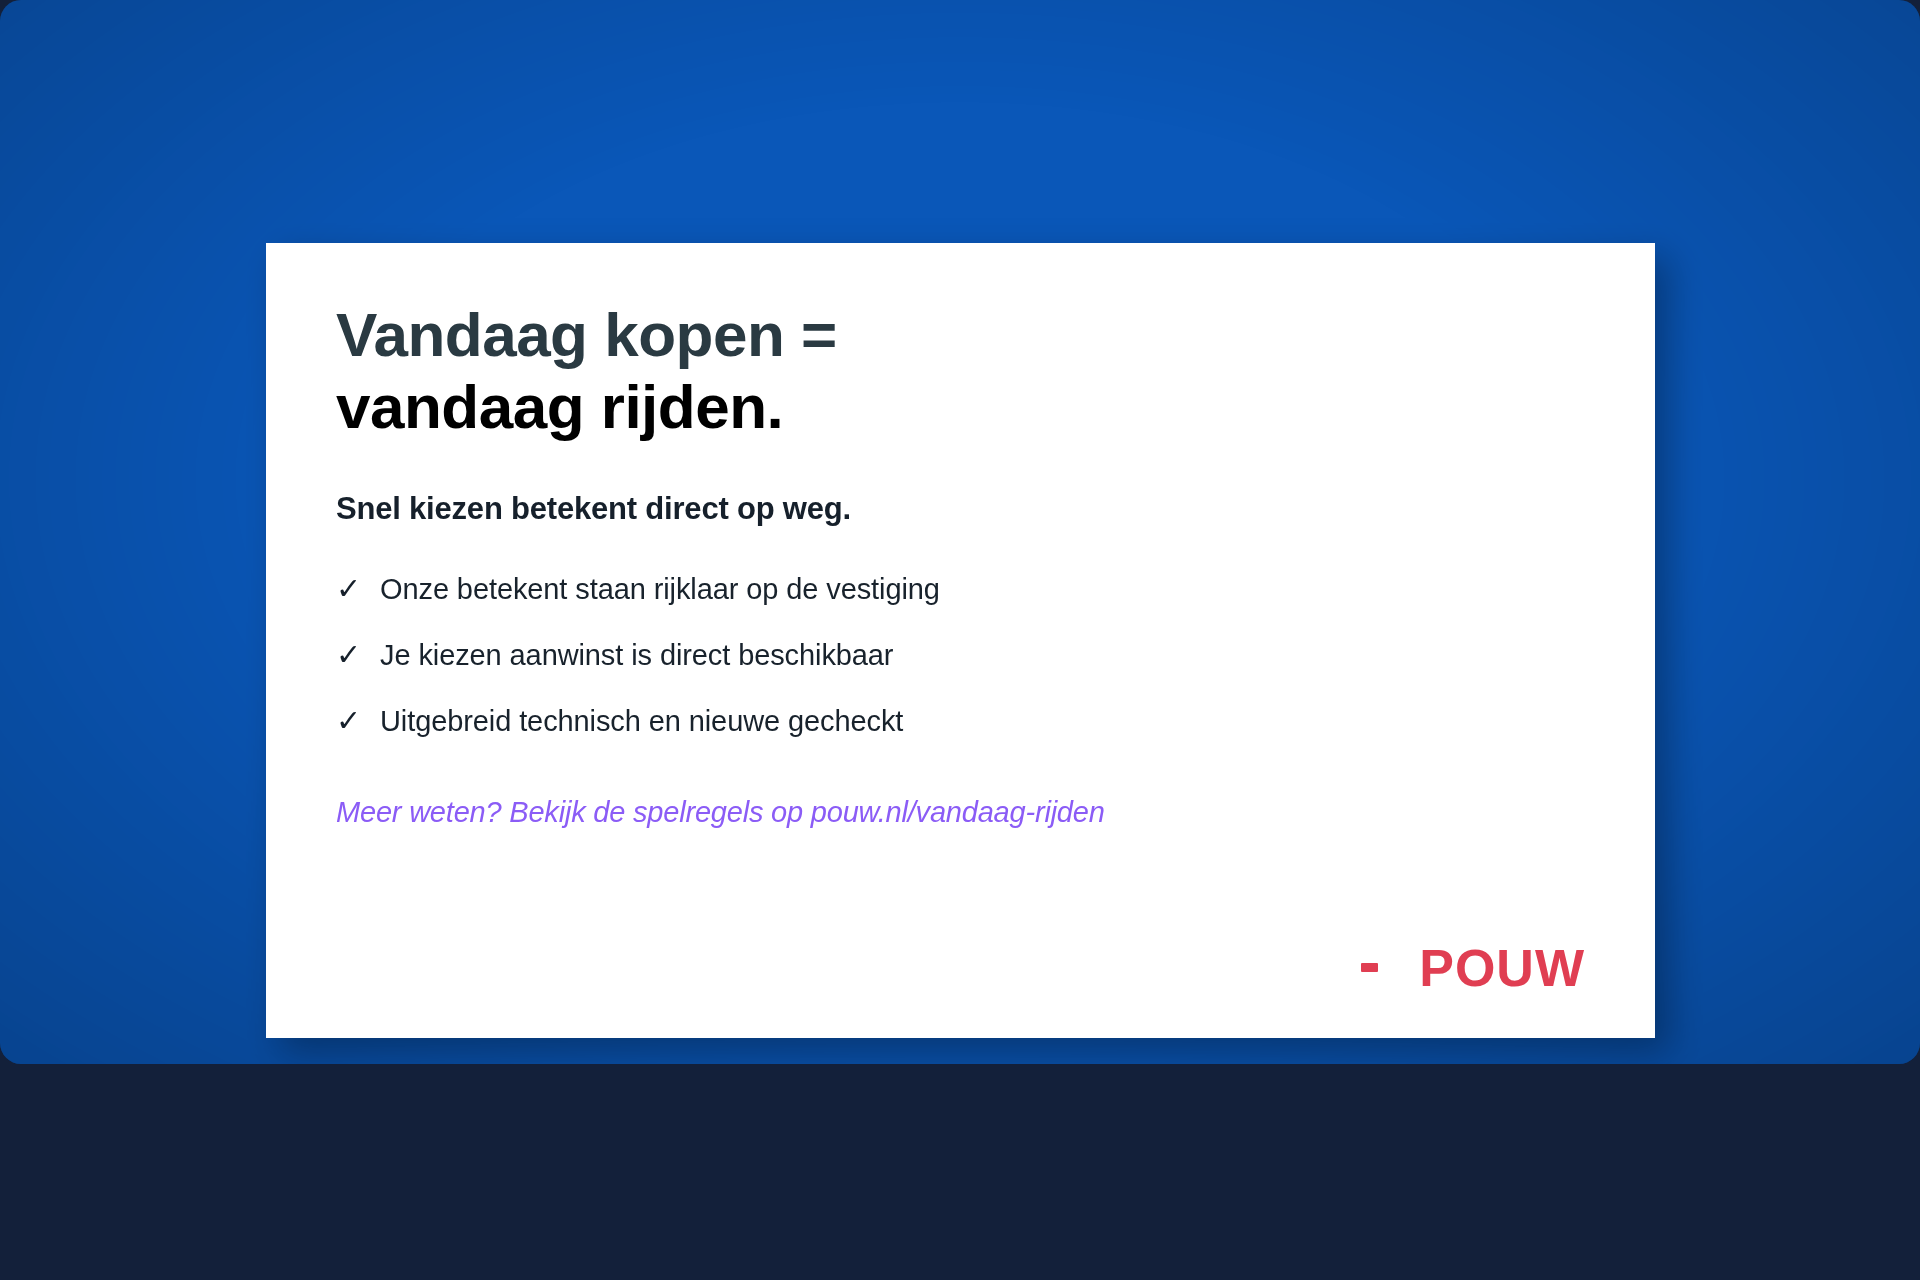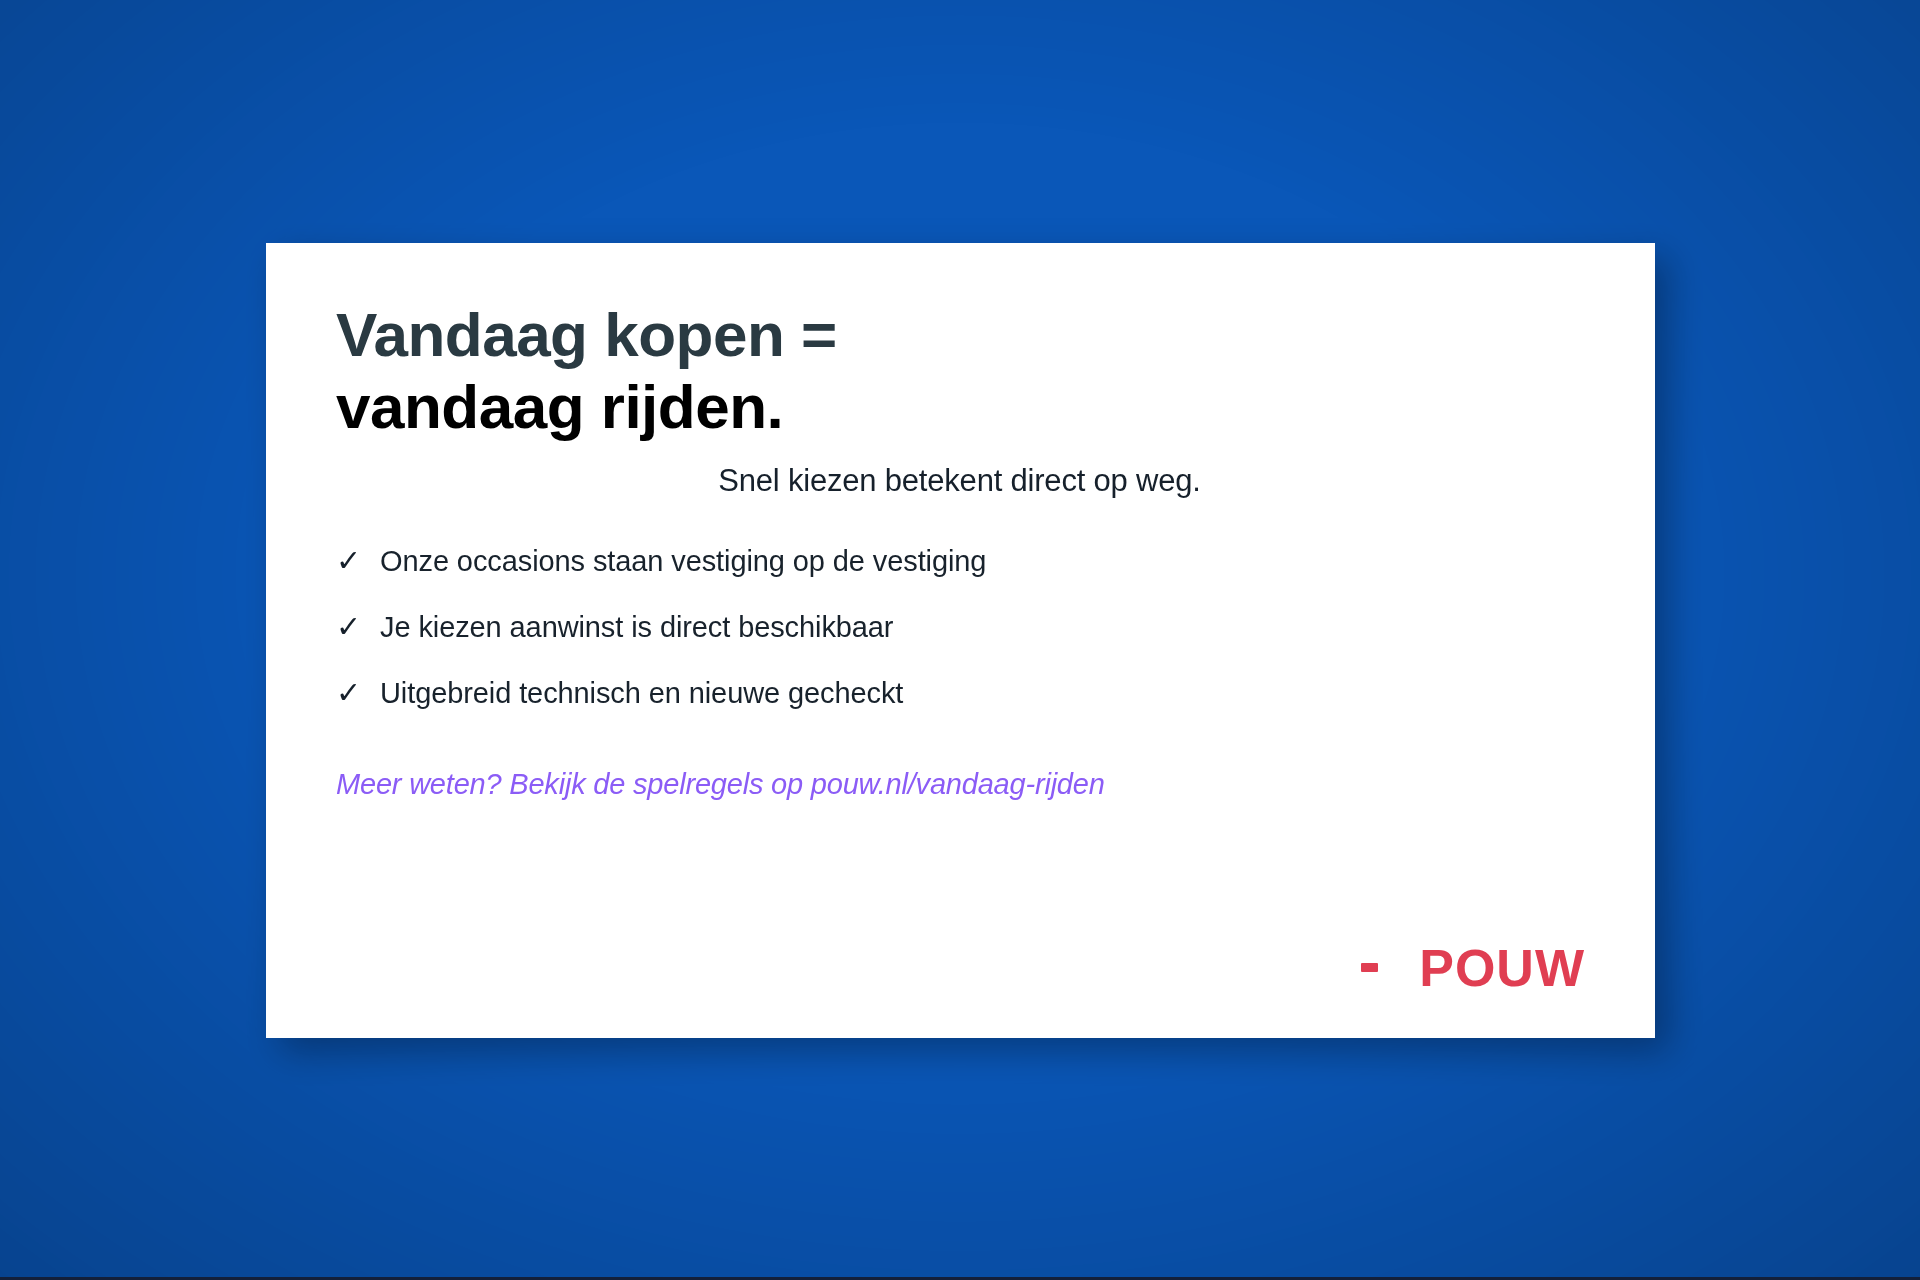--- a/index.html
+++ b/index.html
@@ -6,22 +6,23 @@
   body{
     width:1920px;height:1280px;
     overflow:hidden;
     font-family:"Liberation Sans", sans-serif;
     background:#13203a;
   }
 
   
   .stage{
     position:relative;
-    width:1920px;height:1277px;
+    width:1920px;height:1064px;
     overflow:hidden;
+    border-radius:21px;
   }
 
   
   .photo{
     position:absolute;inset:0;
     overflow:hidden;
     background:#0a57b8;
   }
 
   
@@ -194,26 +195,25 @@
     font-weight:700;
     line-height:1.16;
     letter-spacing:-.5px;
     margin:0 0 0 0;
     color:#2a3a42;
   }
   .headline .ln1{display:block;color:#2a3a42;}
   .headline .ln2{display:block;color:#000000;}
 
   .subhead{
-    margin:20px 0 0 0;
+    margin:48px 0 0 0;
     font-size:31px;
-    font-weight:400;
+    font-weight:700;
     color:#16202b;
     letter-spacing:-.2px;
-    text-align:center;
   }
 
   .bullets{
     list-style:none;
     margin:46px 0 0 0;
     padding:0;
   }
   .bullets li{
     display:flex;
     align-items:baseline;
@@ -306,21 +306,21 @@
     <h1 class="headline">
       <span class="ln1">Vandaag kopen =</span>
       <span class="ln2">vandaag rijden.</span>
     </h1>
 
     <p class="subhead">Snel kiezen betekent direct op weg.</p>
 
     <ul class="bullets">
       <li>
         <span class="check">✓</span>
-        <span class="bullet-text">Onze occasions staan vestiging op de vestiging</span>
+        <span class="bullet-text">Onze betekent staan rijklaar op de vestiging</span>
       </li>
       <li>
         <span class="check">✓</span>
         <span class="bullet-text">Je kiezen aanwinst is direct beschikbaar</span>
       </li>
       <li>
         <span class="check">✓</span>
         <span class="bullet-text">Uitgebreid technisch en nieuwe gecheckt</span>
       </li>
     </ul>

